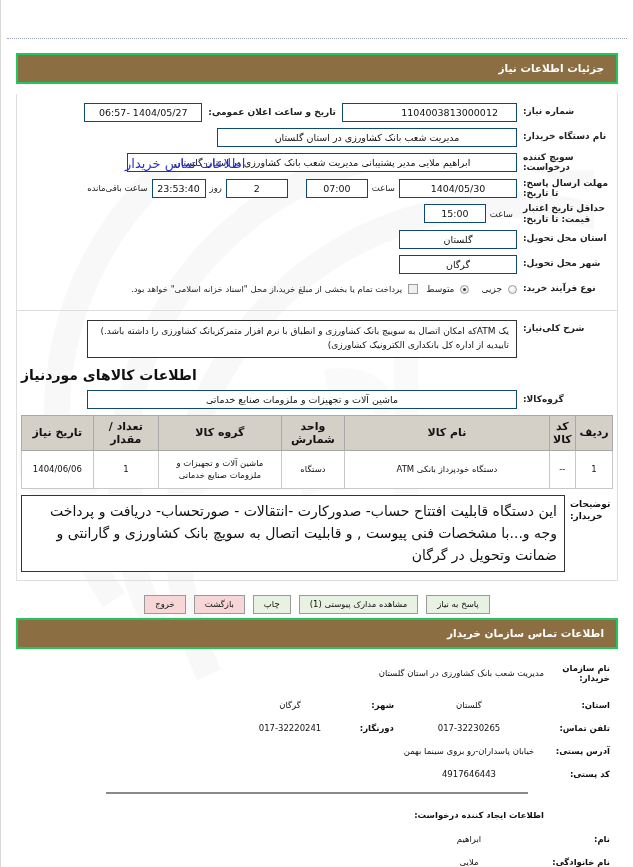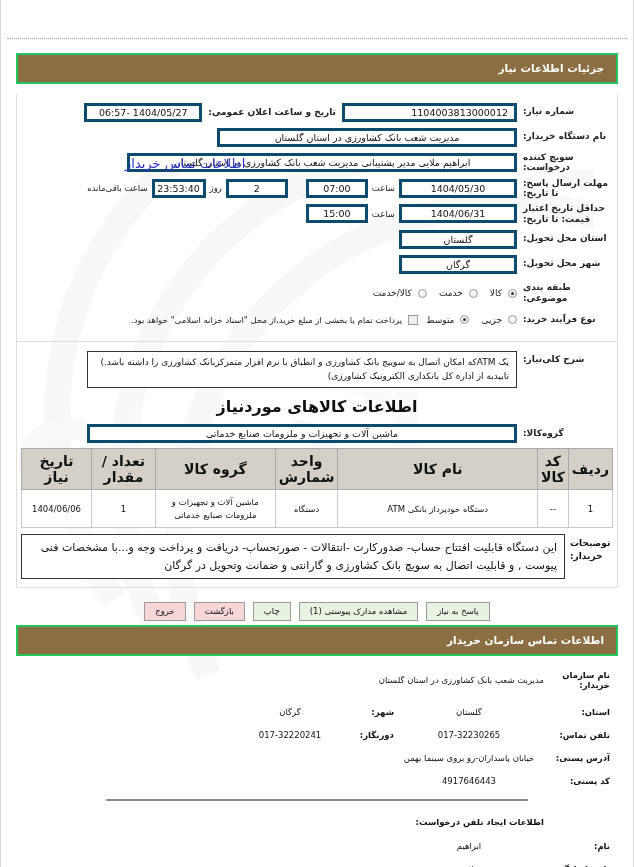--- a/index.html
+++ b/index.html
@@ -75,28 +75,28 @@
     font-size: 9px;
     color: #222;
     font-weight: bold;
     text-align: left;
     padding-left: 6px;
     flex: 0 0 auto;
     line-height: 1.25;
   }
   .lbl.w1 { width: 96px; }
   .fld {
-    border: 3px solid #0c4a6e;
+    border: 1px solid #0c4a6e;
     background: #fff;
     height: 19px;
     font-size: 9.5px;
     color: #111;
     display: flex;
     align-items: center;
-    padding: 0 6px;
+    padding: 0 18px;
     overflow: hidden;
     white-space: nowrap;
   }
   .fld.num { justify-content: flex-start; }
   .fld.center-text { justify-content: center; }
   .inline-lbl {
     font-size: 9px; color: #222; font-weight: bold;
     padding: 0 6px; white-space: nowrap;
   }
   .mini-lbl { font-size: 8.5px; color: #222; padding: 0 4px; white-space: nowrap; }
@@ -127,53 +127,53 @@
   .note-text { font-size: 8.5px; color: #222; padding-right: 6px; }
 
   
   .desc-box {
     border: 1px solid #333; background: #fff;
     font-size: 9px; color: #111; line-height: 1.55;
     padding: 4px 7px; text-align: right;
   }
 
   .subhead {
-    font-size: 16px; font-weight: bold; color: #111;
-    margin: 9px 0 7px 0; text-align: center;
+    font-size: 14px; font-weight: bold; color: #111;
+    margin: 9px 0 7px 0; text-align: left;
   }
 
   
   table.goods {
     width: 100%; border-collapse: collapse; background: #fff;
     margin-top: 4px;
   }
   table.goods th {
     background: #d4d0c8;
     border: 1px solid #a9a9a9;
-    font-size: 14px; font-weight: bold; color: #111;
+    font-size: 11px; font-weight: bold; color: #111;
     padding: 4px 3px; text-align: center;
   }
   table.goods td {
     border: 1px solid #c8c8c8;
     font-size: 8.5px; color: #111;
     padding: 6px 4px; text-align: center; line-height: 1.45;
     background: #fff;
   }
 
   .buyer-note {
     display: flex; align-items: stretch; margin-top: 6px;
   }
   .buyer-note .bn-lbl {
     font-size: 9px; font-weight: bold; color: #111; text-align: left;
     padding-left: 5px; width: 48px; flex: 0 0 auto; line-height: 1.4;
     padding-top: 3px;
   }
   .buyer-note .bn-box {
     flex: 1 1 auto; border: 1px solid #333; background: #fff;
-    font-size: 11px; color: #111; line-height: 1.6; padding: 4px 7px;
+    font-size: 14px; color: #111; line-height: 1.6; padding: 4px 7px;
     text-align: right;
   }
 
   
   .btnbar {
     display: flex; flex-direction: row; justify-content: center;
     gap: 8px; margin-top: 14px; padding-bottom: 4px;
   }
   .btn {
     font-size: 8.5px; color: #111;
@@ -265,46 +265,34 @@
       <div class="fld center-text" style="width:62px;">07:00</div>
       <div style="width:18px;"></div>
       <div class="fld center-text" style="width:62px;">2</div>
       <div class="mini-lbl">روز</div>
       <div class="fld center-text" style="width:54px;">23:53:40</div>
       <div class="mini-lbl">ساعت باقی‌مانده</div>
     </div>
 
     <div class="form-row">
       <div class="lbl w1" style="line-height:1.15;">حداقل تاریخ اعتبار قیمت: تا تاریخ:</div>
-      <div class="fld center-text" style="width:118px;">1404/06/31</div>
       <div class="mini-lbl">ساعت</div>
       <div class="fld center-text" style="width:62px;">15:00</div>
     </div>
 
     <div class="form-row">
       <div class="lbl w1">استان محل تحویل:</div>
       <div class="fld center-text" style="width:118px;">گلستان</div>
     </div>
 
     <div class="form-row">
       <div class="lbl w1">شهر محل تحویل:</div>
       <div class="fld center-text" style="width:118px;">گرگان</div>
     </div>
 
-    <div class="form-row" style="margin-top:8px;">
-      <div class="lbl w1">طبقه بندی موضوعی:</div>
-      <div class="radio-group">
-        <span class="radio on"></span>
-        <span class="radio-label">کالا</span>
-        <span class="radio"></span>
-        <span class="radio-label">خدمت</span>
-        <span class="radio"></span>
-        <span class="radio-label">کالا/خدمت</span>
-      </div>
-    </div>
 
     <div class="form-row">
       <div class="lbl w1">نوع فرآیند خرید:</div>
       <div class="radio-group">
         <span class="radio"></span>
         <span class="radio-label">جزیی</span>
         <span class="radio on"></span>
         <span class="radio-label">متوسط</span>
       </div>
       <span class="chk"></span>
@@ -395,21 +383,21 @@
     </div>
 
     <div class="c-row">
       <div class="c-lbl">کد پستی:</div>
       <div class="c-val">4917646443</div>
     </div>
 
     <hr class="hr-thick">
 
     <div class="creator">
-      <div class="creator-title">اطلاعات ایجاد تلفن درخواست:</div>
+      <div class="creator-title">اطلاعات ایجاد کننده درخواست:</div>
 
       <div class="c-row">
         <div class="c-lbl">نام:</div>
         <div class="c-val">ابراهیم</div>
       </div>
 
       <div class="c-row">
         <div class="c-lbl">نام خانوادگی:</div>
         <div class="c-val">ملایی</div>
       </div>

